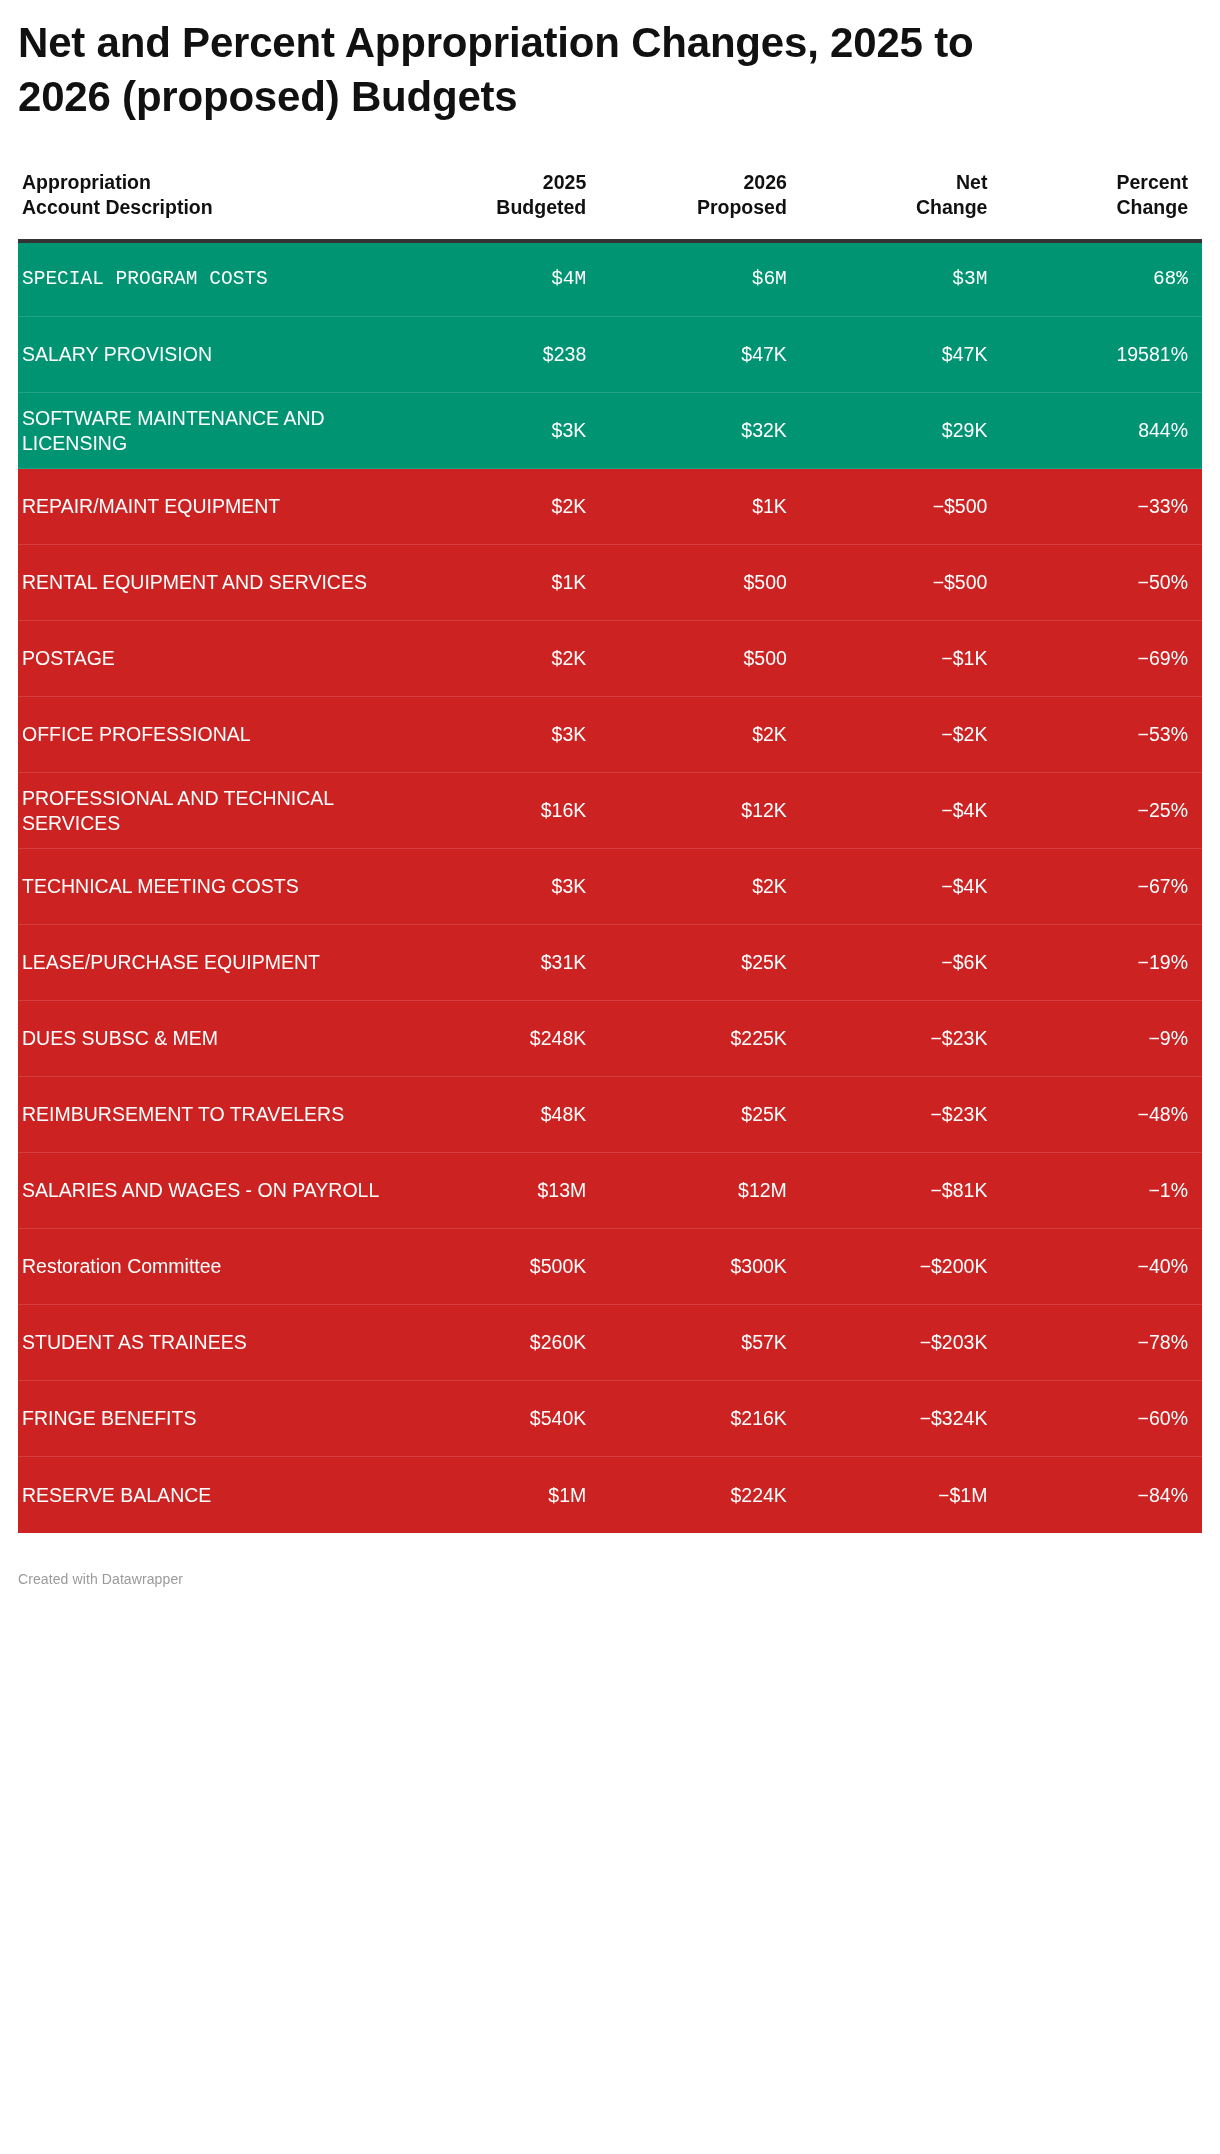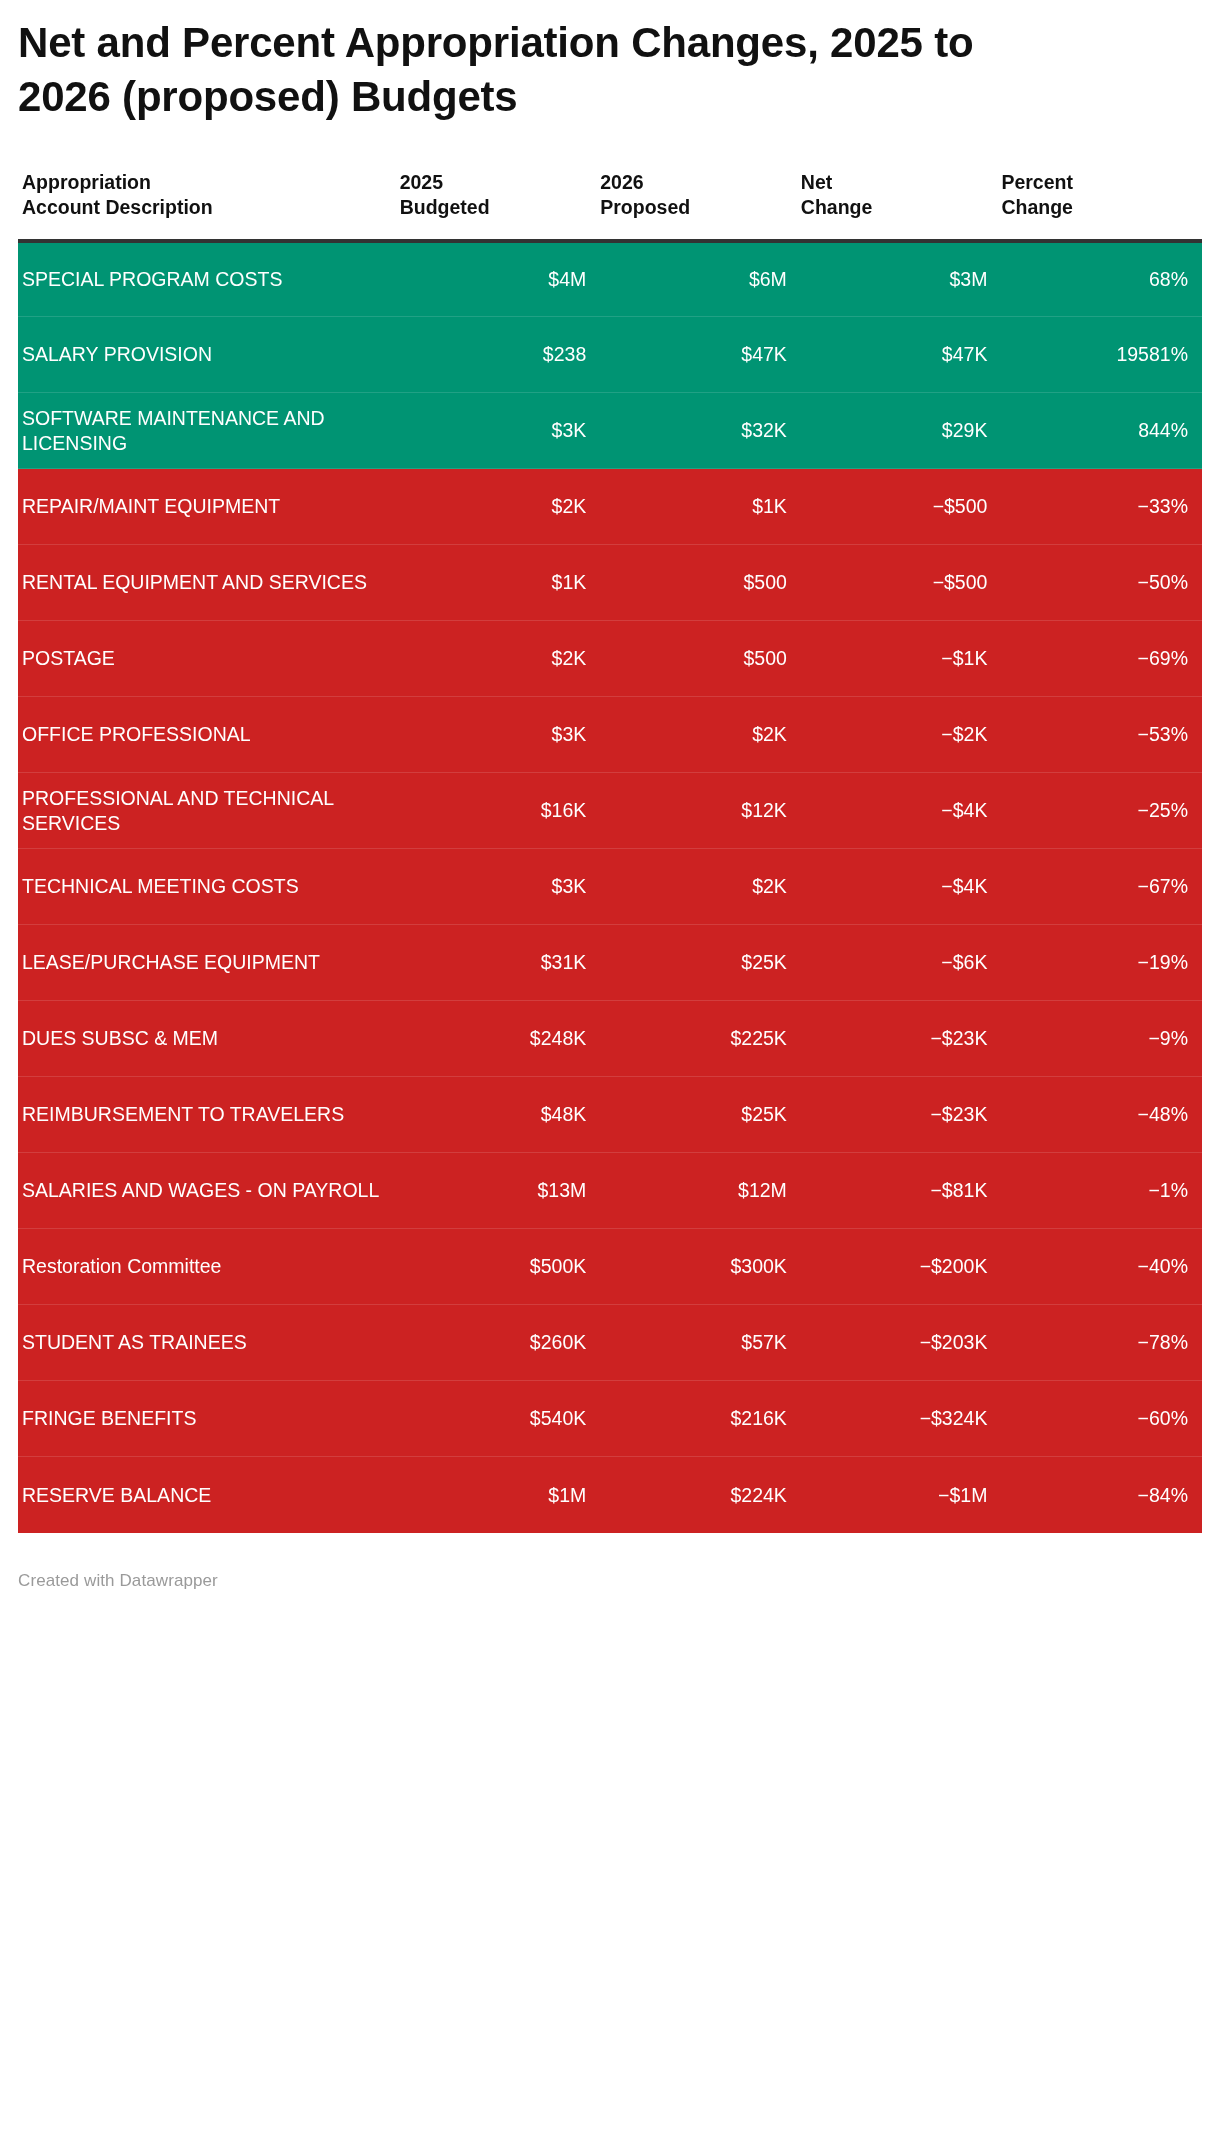--- a/index.html
+++ b/index.html
@@ -50,21 +50,21 @@
     padding: 0 0 14px 0;
     vertical-align: bottom;
   }
   th.c-desc {
     text-align: left;
     width: 33.5%;
     padding-left: 4px !important;
     margin-top: 24px;
   }
   th.c-num {
-    text-align: left;
+    text-align: right;
     width: 16.6%;
     padding-right: 14px !important;
   }
   th .hdr-l1 { display:block; }
   th .hdr-l2 { display:block; }
 
   thead tr.head-rule th {
     padding: 0;
     height: 4px;
     border-bottom: 4px solid #333333;
@@ -79,40 +79,41 @@
     font-size: 19.5px;
     color: #ffffff;
     line-height: 1.30;
     vertical-align: middle;
     padding-top: 12px;
     padding-bottom: 12px;
     border-top: 1px solid rgba(255,255,255,0.13);
   }
   tbody tr.row:first-child td {
     border-top: none;
+    font-family: Liberation Mono, monospace;
   }
   tbody tr.row td.desc {
     text-align: left;
     padding-left: 4px;
     padding-right: 10px;
   }
   tbody tr.row td.num {
     text-align: right;
     padding-right: 14px;
     white-space: nowrap;
   }
   tr.pos td { background-color: #009473; }
   tr.neg td { background-color: #cc2222; }
   
   tr.first-neg td { border-top: none; }
 
   
   .footer {
     padding: 38px 18px 14px 18px;
-    font-size: 17px;
+    font-size: 14px;
     color: #9a9a9a;
     letter-spacing: 0.1px;
   }
 </style>
 </head>
 <body>
 
 <div class="page">
 
   <div class="title-wrap">

